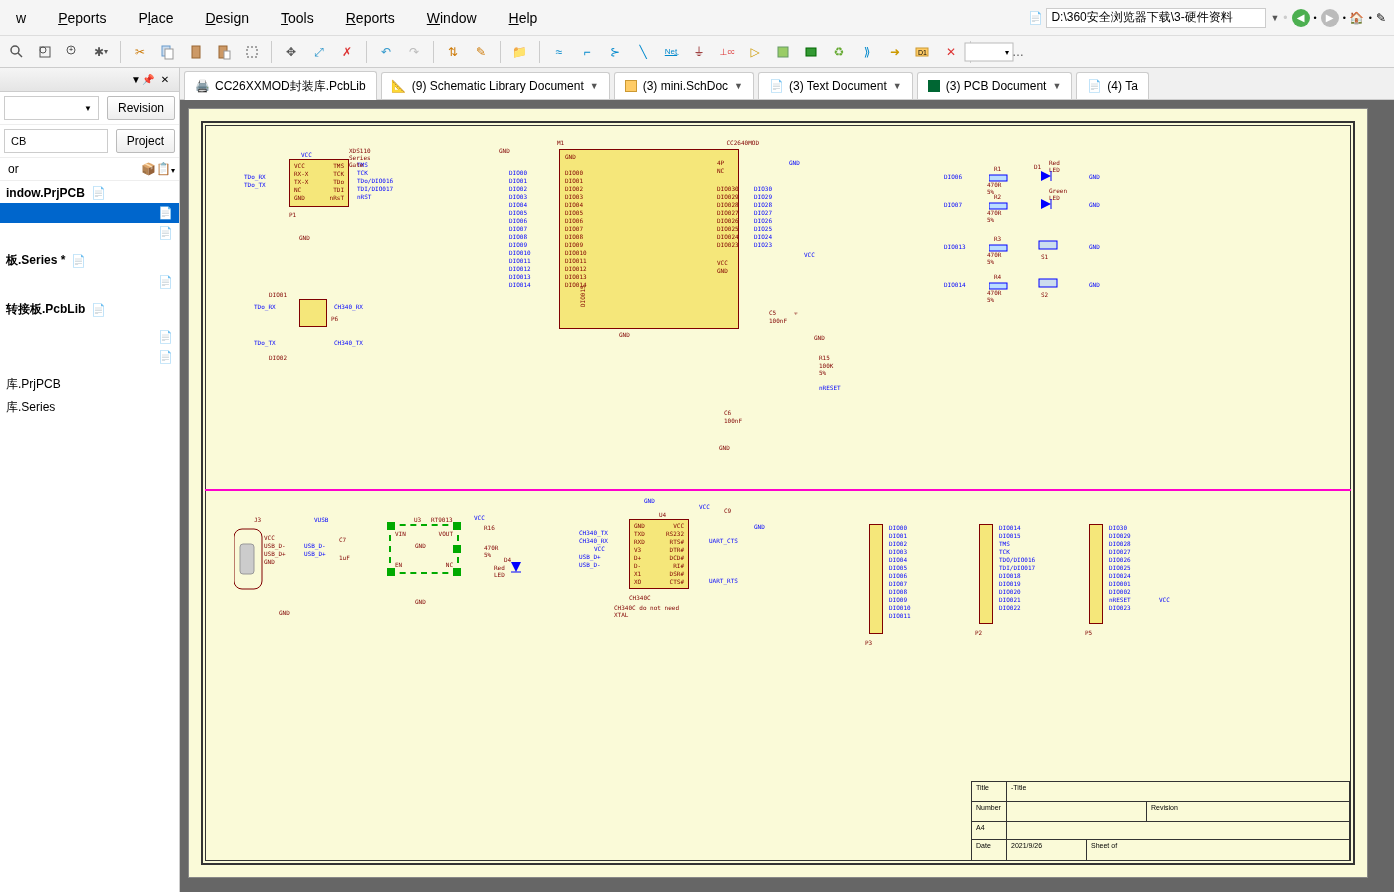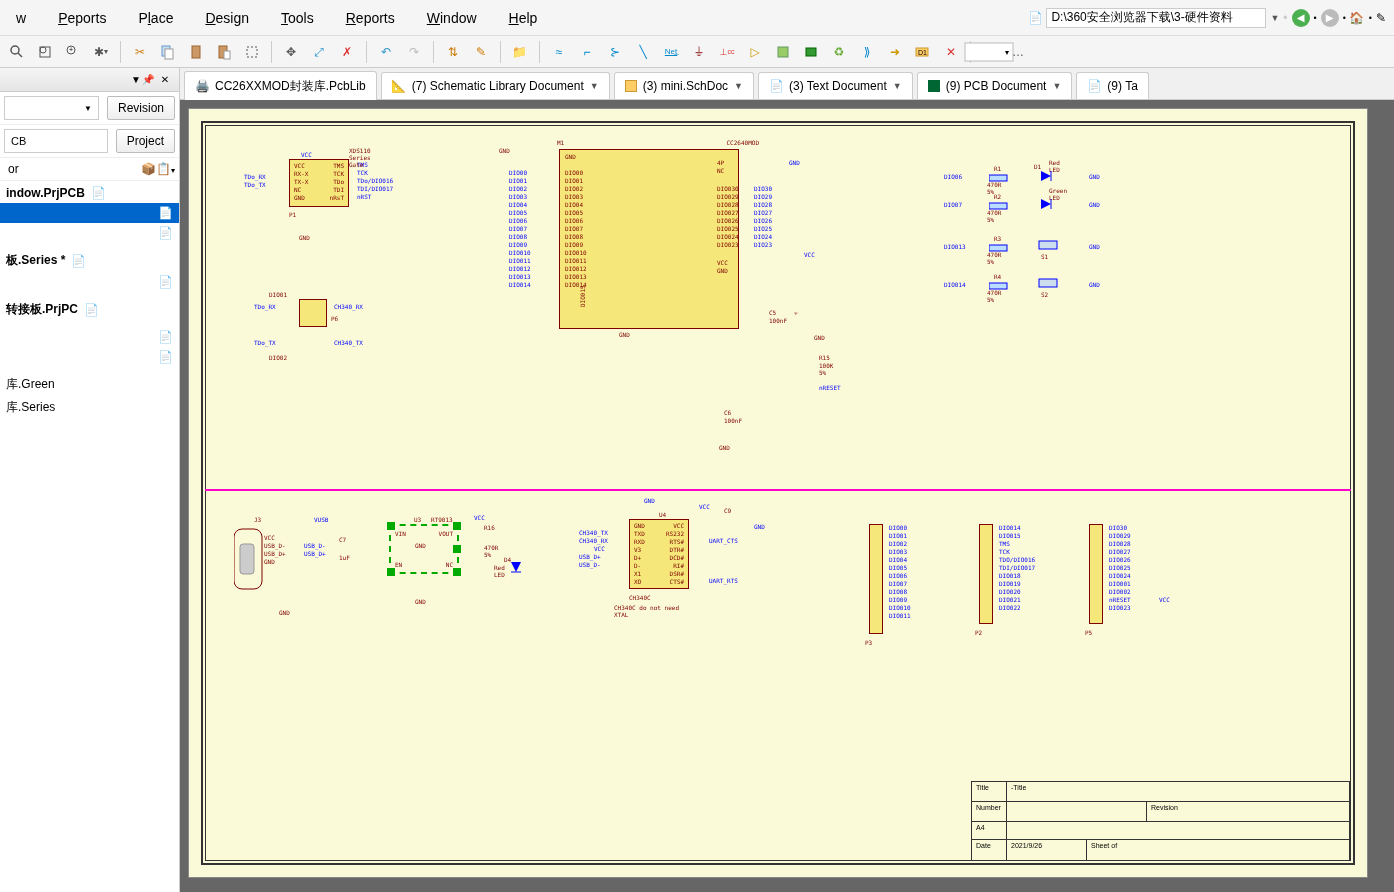--- a/index.html
+++ b/index.html
@@ -227,74 +227,74 @@
         <span class="ficon-red">📄</span>
       </div>
     <div class="tree-item">
         <span style="flex:1"></span>
         <span style="color:#999">📄</span>
       </div>
     <div class="tree-item">
         <span style="flex:1"></span>
       </div>
     <div class="tree-item" style="font-weight:bold">
-        <span>转接板.PrjPC</span>
+        <span>转接板.PcbLib</span>
         <span class="ficon-red">📄</span>
       </div>
     <div class="tree-item">
         <span style="flex:1"></span>
       </div>
     <div class="tree-item">
         <span style="flex:1"></span>
         <span style="color:#999">📄</span>
       </div>
     <div class="tree-item">
         <span style="flex:1"></span>
         <span style="color:#999">📄</span>
       </div>
     <div class="tree-item">
         <span style="flex:1"></span>
       </div>
     <div class="tree-item">
-        <span>库.Green</span>
+        <span>库.PrjPCB</span>
       </div>
     <div class="tree-item">
         <span>库.Series</span>
       </div>
   </div>
 </div>
 
 <div class="tabbar">
   <div class="tab">
       <span class="ticon">🖨️</span>
       <span>CC26XXMOD封装库.PcbLib</span>
     </div>
   <div class="tab">
       <span class="ticon">📐</span>
-      <span>(7) Schematic Library Document</span>
+      <span>(9) Schematic Library Document</span>
       <span class="tarrow">▼</span>
     </div>
   <div class="tab">
       <span class="ticon" style="background:#fc6;width:12px;height:12px;border:1px solid #c93"></span>
       <span>(3) mini.SchDoc</span>
       <span class="tarrow">▼</span>
     </div>
   <div class="tab">
       <span class="ticon">📄</span>
       <span>(3) Text Document</span>
       <span class="tarrow">▼</span>
     </div>
   <div class="tab">
       <span class="ticon" style="background:#063;width:12px;height:12px"></span>
-      <span>(9) PCB Document</span>
+      <span>(3) PCB Document</span>
       <span class="tarrow">▼</span>
     </div>
   <div class="tab">
       <span class="ticon">📄</span>
-      <span>(9) Ta</span>
+      <span>(4) Ta</span>
     </div>
 </div>
 
 <div class="canvas-wrap">
   <div class="schematic">
     <div class="sch-border"></div>
     <div class="sch-border2"></div>
 
     <div class="divider-line" style="top:380px"></div>
 

